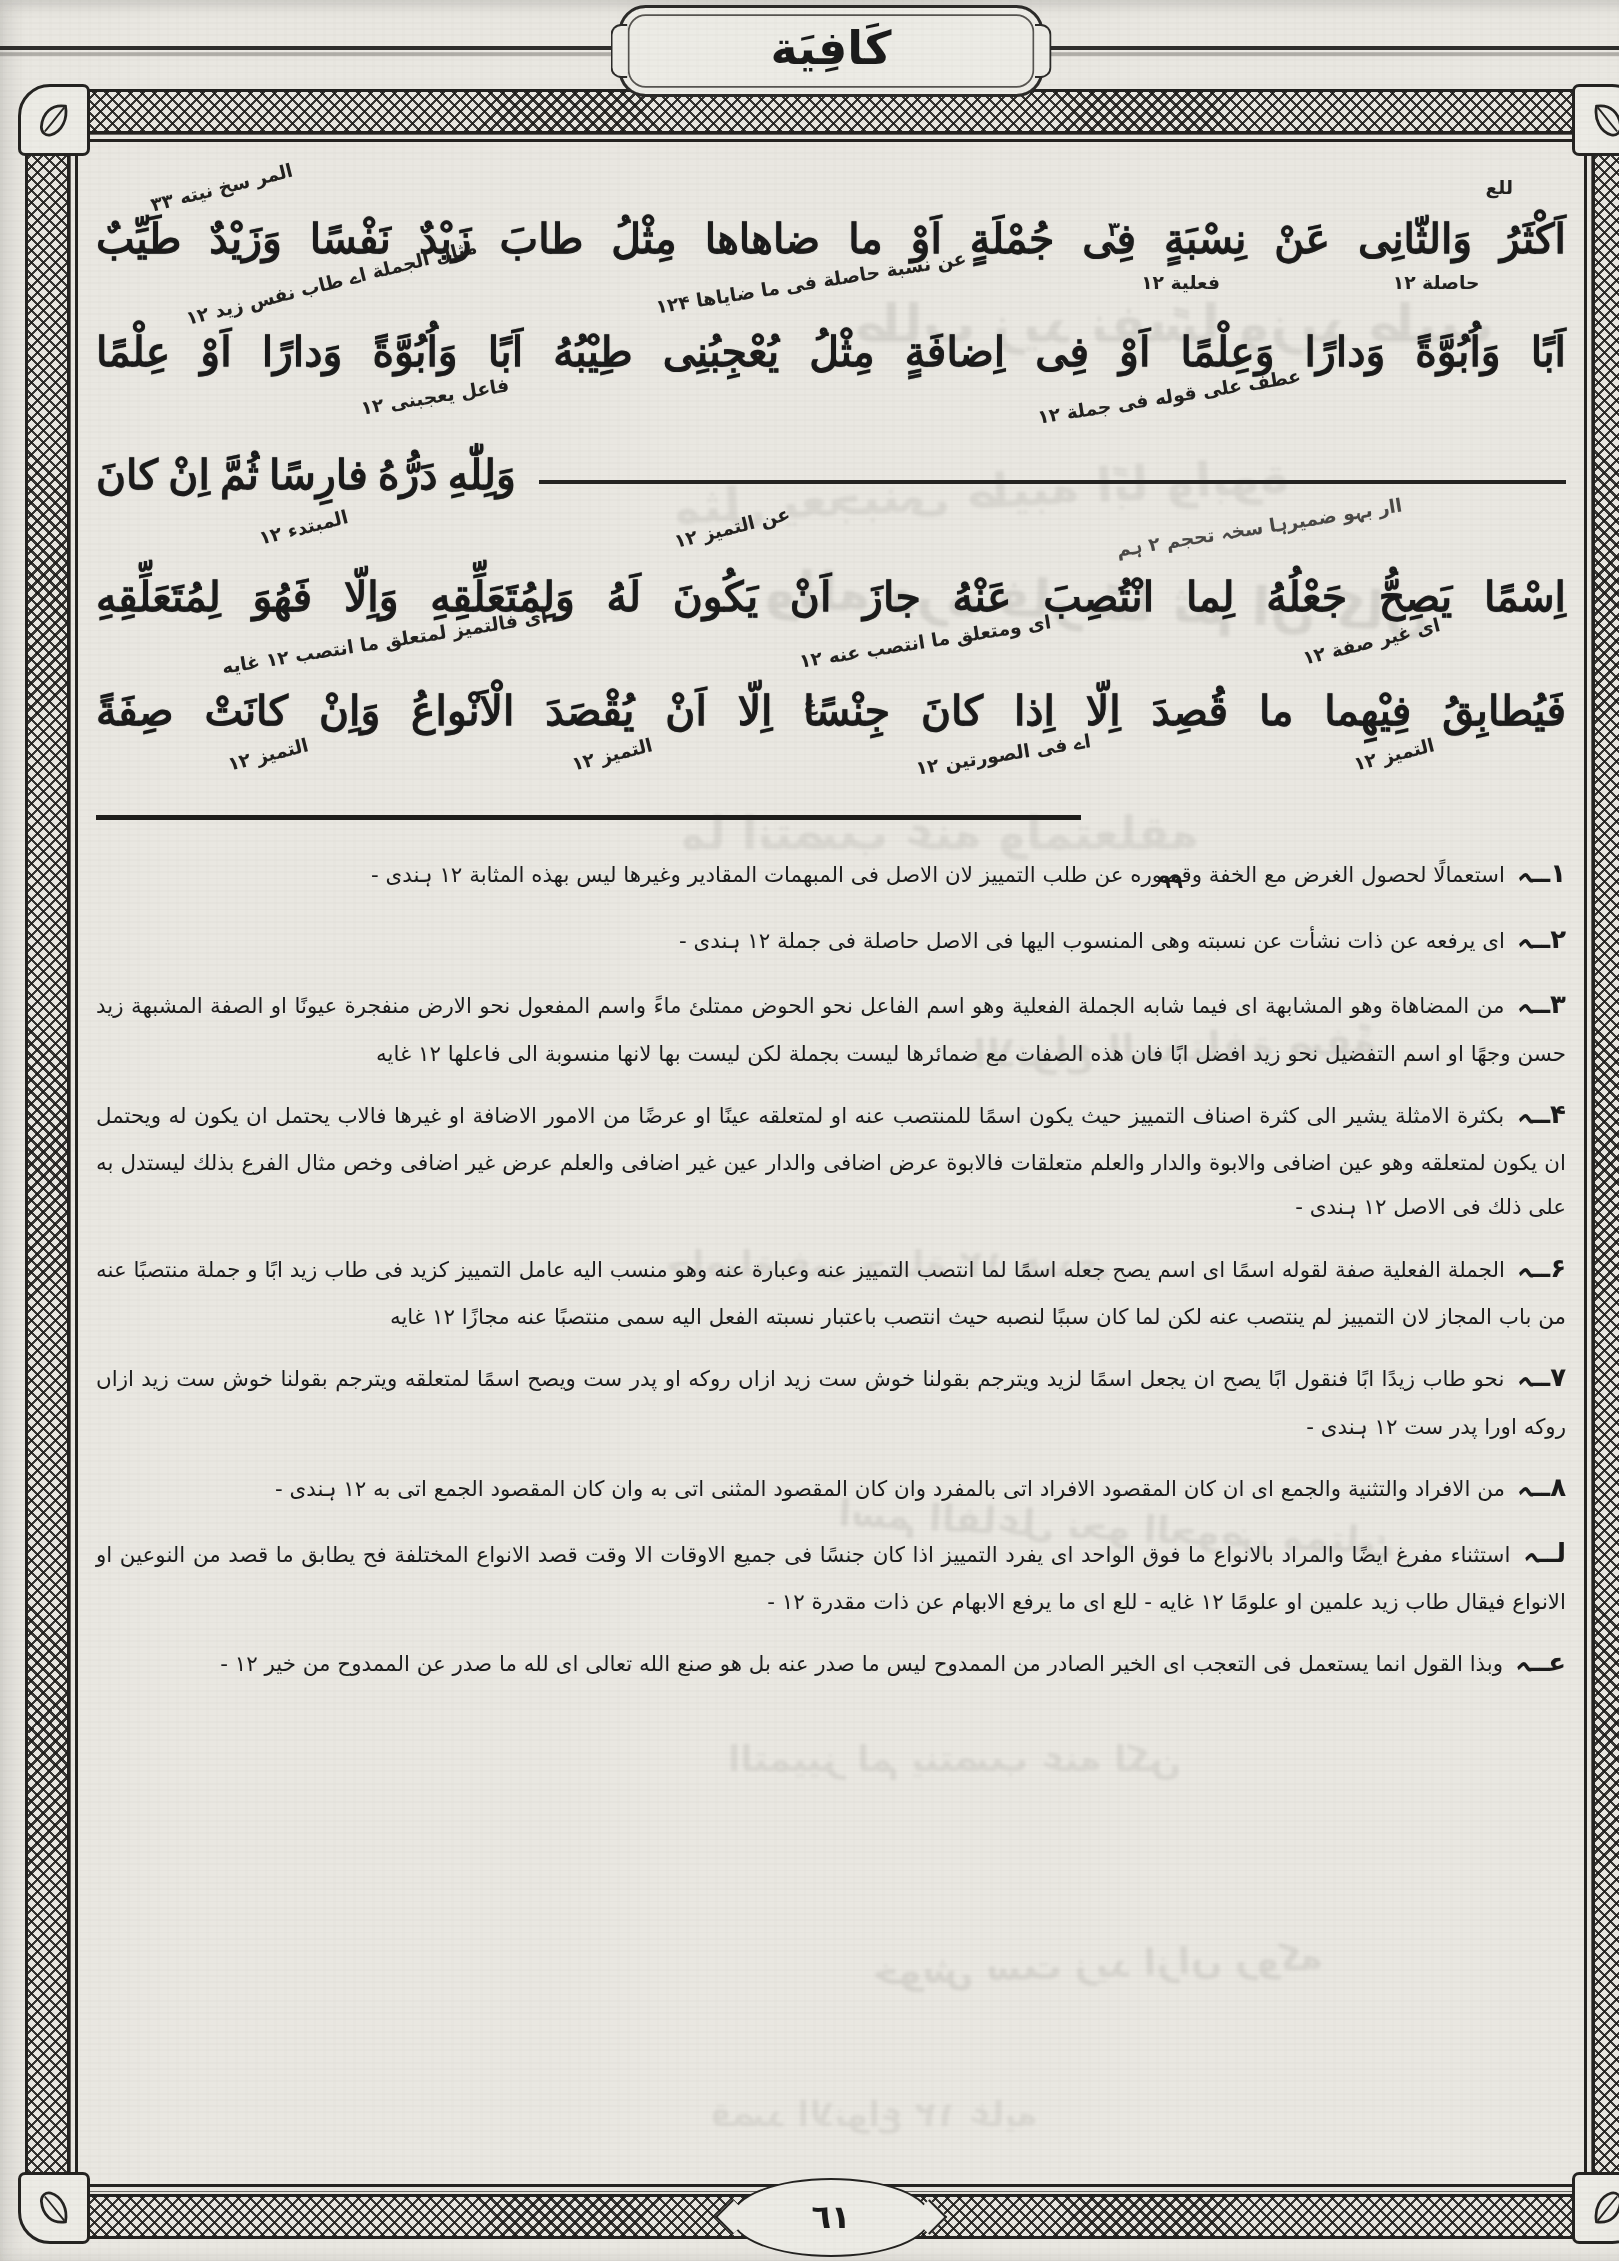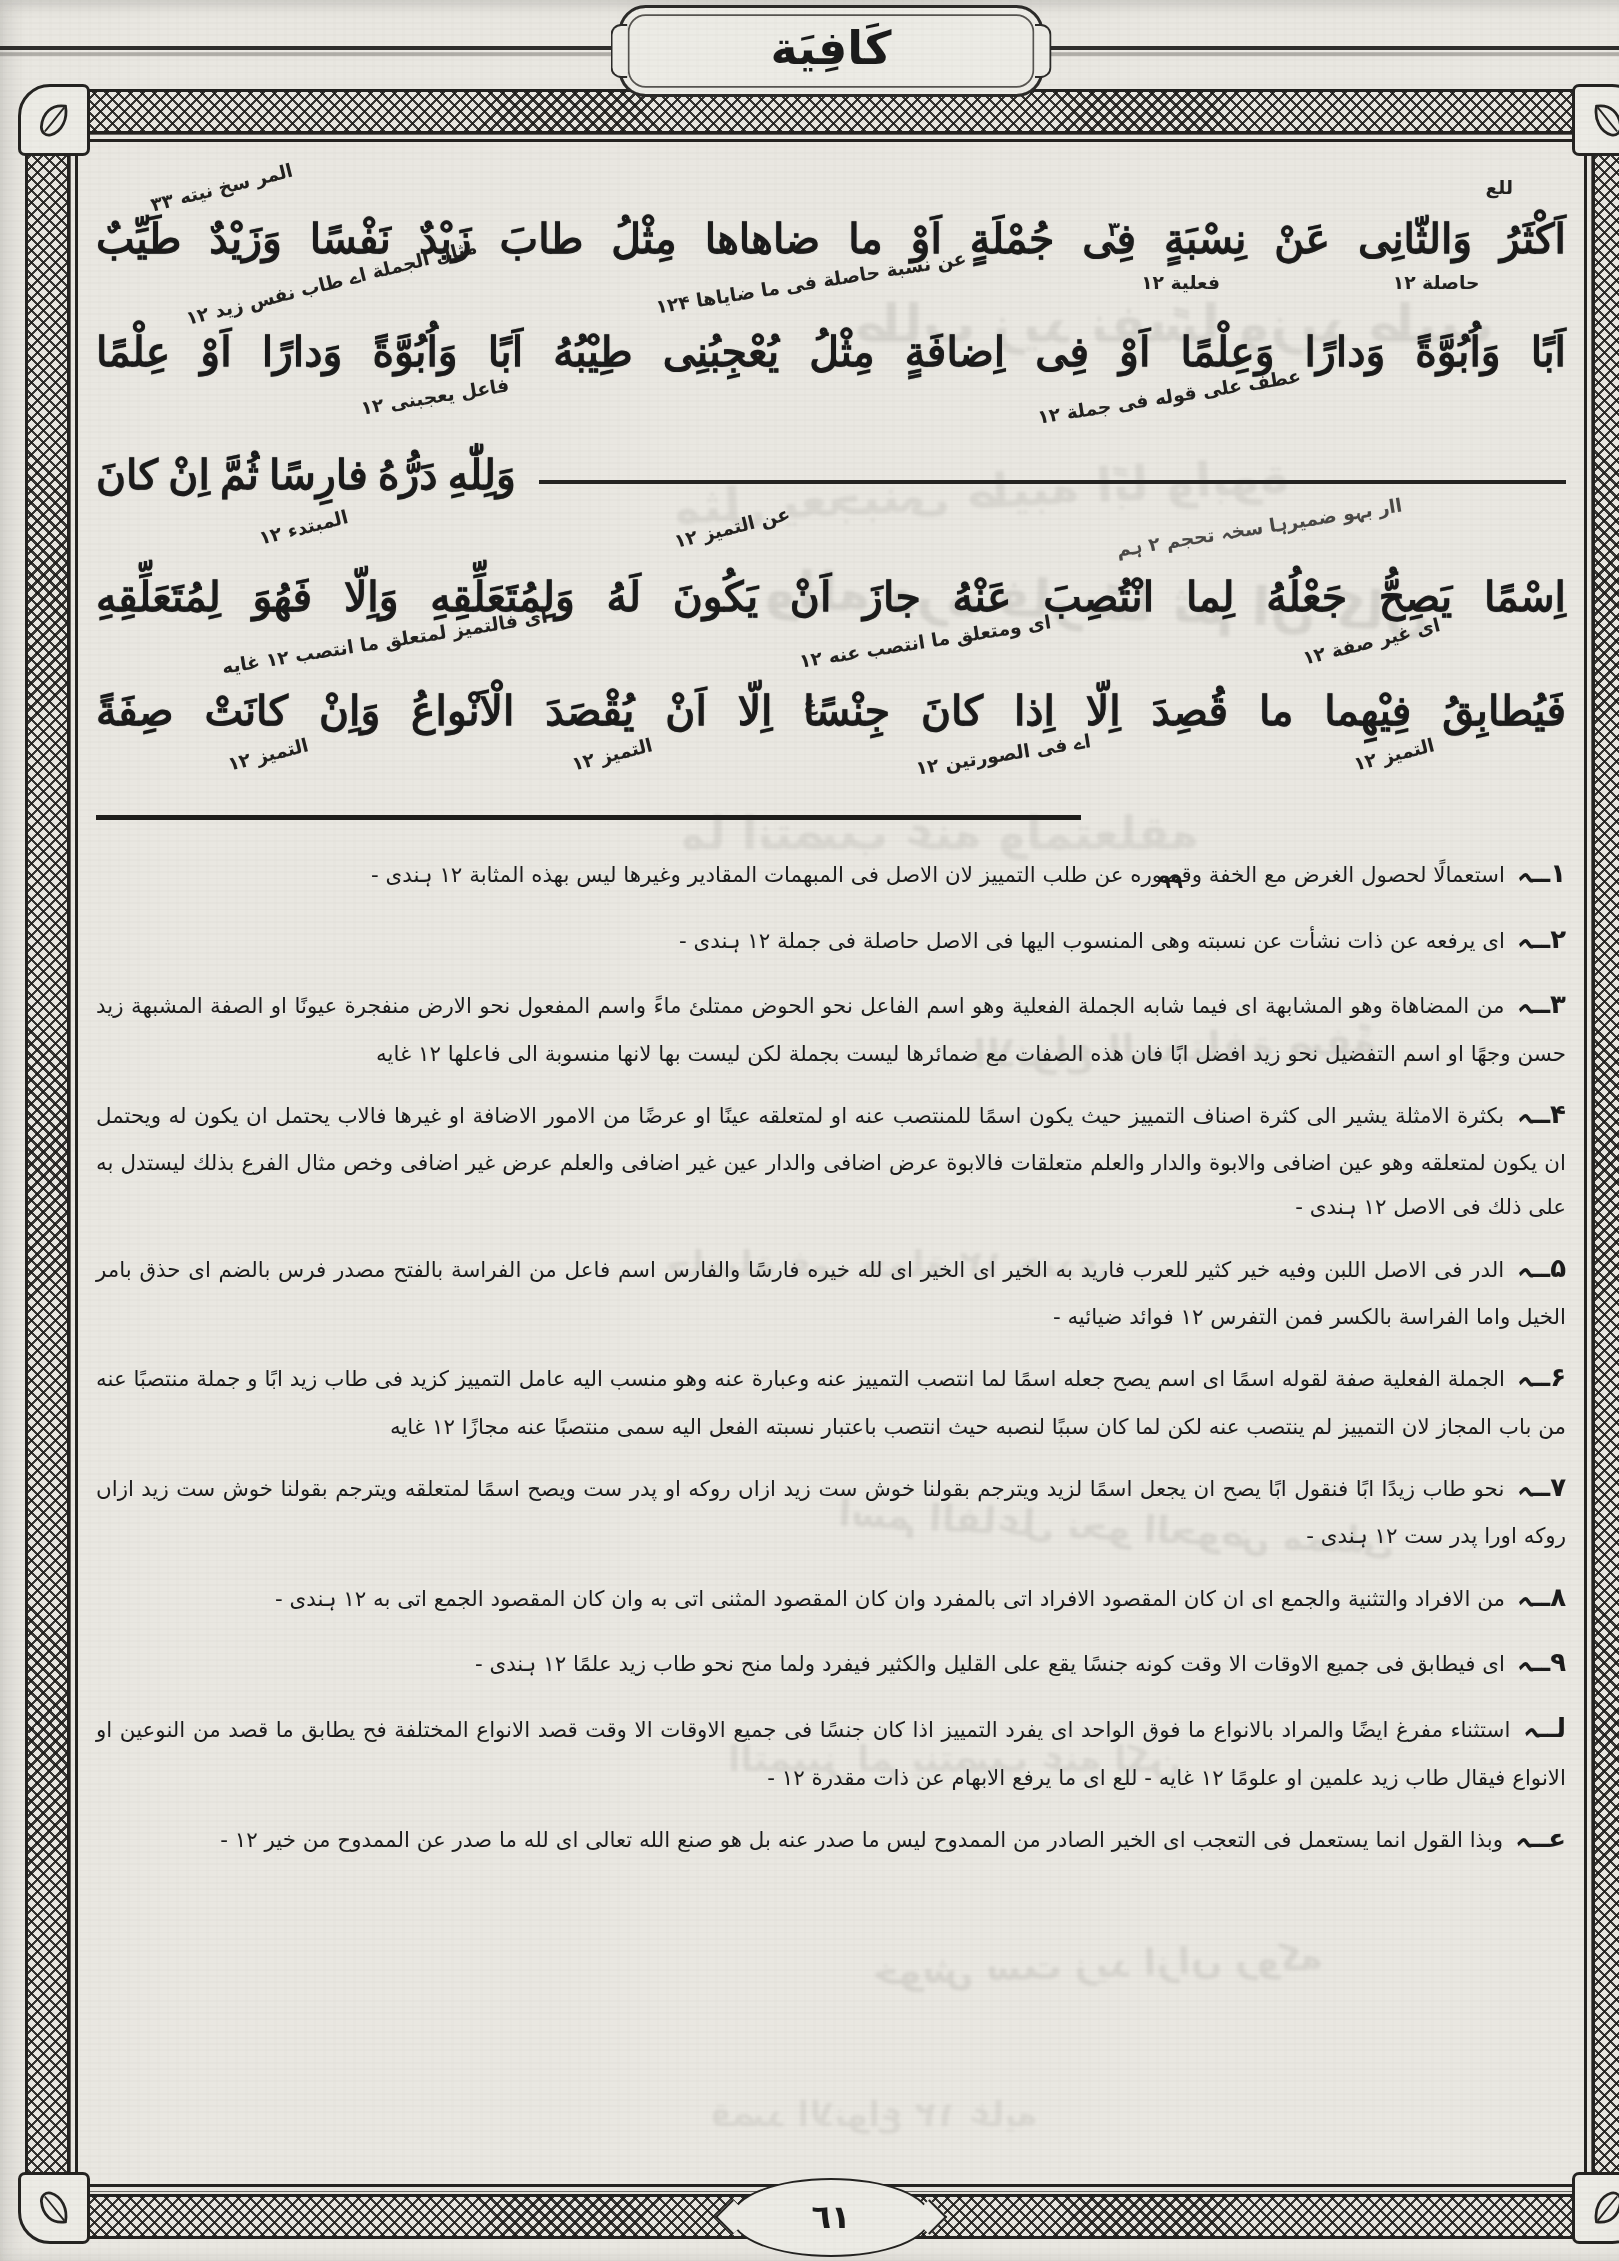--- a/index.html
+++ b/index.html
@@ -238,25 +238,23 @@
       <span class="gloss tilt2">التميز ۱۲</span>
     </div>
 
     <div class="divider"></div>
 
     <div class="notes">
       <p class="note"><span class="marker">۱ــہ</span> <span>استعمالًا لحصول الغرض مع الخفة وقصوره عن طلب التمييز لان الاصل فى المبهمات المقادير وغيرها ليس بهذه المثابة ۱۲ ہندی -</span></p>
       <p class="note"><span class="marker">۲ــہ</span> <span>اى يرفعه عن ذات نشأت عن نسبته وهى المنسوب اليها فى الاصل حاصلة فى جملة ۱۲ ہندی -</span></p>
       <p class="note"><span class="marker">۳ــہ</span> <span>من المضاهاة وهو المشابهة اى فيما شابه الجملة الفعلية وهو اسم الفاعل نحو الحوض ممتلئ ماءً واسم المفعول نحو الارض منفجرة عيونًا او الصفة المشبهة زيد حسن وجهًا او اسم التفضيل نحو زيد افضل ابًا فان هذه الصفات مع ضمائرها ليست بجملة لكن ليست بها لانها منسوبة الى فاعلها ۱۲ غايه</span></p>
       <p class="note"><span class="marker">۴ــہ</span> <span>بكثرة الامثلة يشير الى كثرة اصناف التمييز حيث يكون اسمًا للمنتصب عنه او لمتعلقه عينًا او عرضًا من الامور الاضافة او غيرها فالاب يحتمل ان يكون له ويحتمل ان يكون لمتعلقه وهو عين اضافى والابوة والدار والعلم متعلقات فالابوة عرض اضافى والدار عين غير اضافى والعلم عرض غير اضافى وخص مثال الفرع بذلك ليستدل به على ذلك فى الاصل ۱۲ ہندی -</span></p>
-      <p class="note"><span class="marker">۵ــہ</span> <span>الدر فى الاصل اللبن وفيه خير كثير للعرب فاريد به الخير اى الخير اى لله خيره فارسًا والفارس اسم فاعل من الفراسة بالفتح مصدر فرس بالضم اى حذق بامر الخيل واما الفراسة بالكسر فمن التفرس ۱۲ فوائد ضيائيه -</span></p>
       <p class="note"><span class="marker">۶ــہ</span> <span>الجملة الفعلية صفة لقوله اسمًا اى اسم يصح جعله اسمًا لما انتصب التمييز عنه وعبارة عنه وهو منسب اليه عامل التمييز كزيد فى طاب زيد ابًا و جملة منتصبًا عنه من باب المجاز لان التمييز لم ينتصب عنه لكن لما كان سببًا لنصبه حيث انتصب باعتبار نسبته الفعل اليه سمى منتصبًا عنه مجازًا ۱۲ غايه</span></p>
       <p class="note"><span class="marker">۷ــہ</span> <span>نحو طاب زيدًا ابًا فنقول ابًا يصح ان يجعل اسمًا لزيد ويترجم بقولنا خوش ست زيد ازاں روكه او پدر ست ويصح اسمًا لمتعلقه ويترجم بقولنا خوش ست زيد ازاں روكه اورا پدر ست ۱۲ ہندی -</span></p>
       <p class="note"><span class="marker">۸ــہ</span> <span>من الافراد والتثنية والجمع اى ان كان المقصود الافراد اتى بالمفرد وان كان المقصود المثنى اتى به وان كان المقصود الجمع اتى به ۱۲ ہندی -</span></p>
-      <p class="note"><span class="marker">۹ــہ</span> <span>اى فيطابق فى جميع الاوقات الا وقت كونه جنسًا يقع على القليل والكثير فيفرد ولما منح نحو طاب زيد علمًا ۱۲ ہندی -</span></p>
       <p class="note"><span class="marker">لــہ</span> <span>استثناء مفرغ ايضًا والمراد بالانواع ما فوق الواحد اى يفرد التمييز اذا كان جنسًا فى جميع الاوقات الا وقت قصد الانواع المختلفة فح يطابق ما قصد من النوعين او الانواع فيقال طاب زيد علمين او علومًا ۱۲ غايه -  للع اى ما يرفع الابهام عن ذات مقدرة ۱۲ -</span></p>
       <p class="note"><span class="marker">عــہ</span> <span>وبذا القول انما يستعمل فى التعجب اى الخير الصادر من الممدوح ليس ما صدر عنه بل هو صنع الله تعالى اى لله ما صدر عن الممدوح من خير ۱۲ -</span></p>
       <p class="note"> </p>
     </div>
   </div>
 
   <div class="texture"></div>
 </div>
 
 

